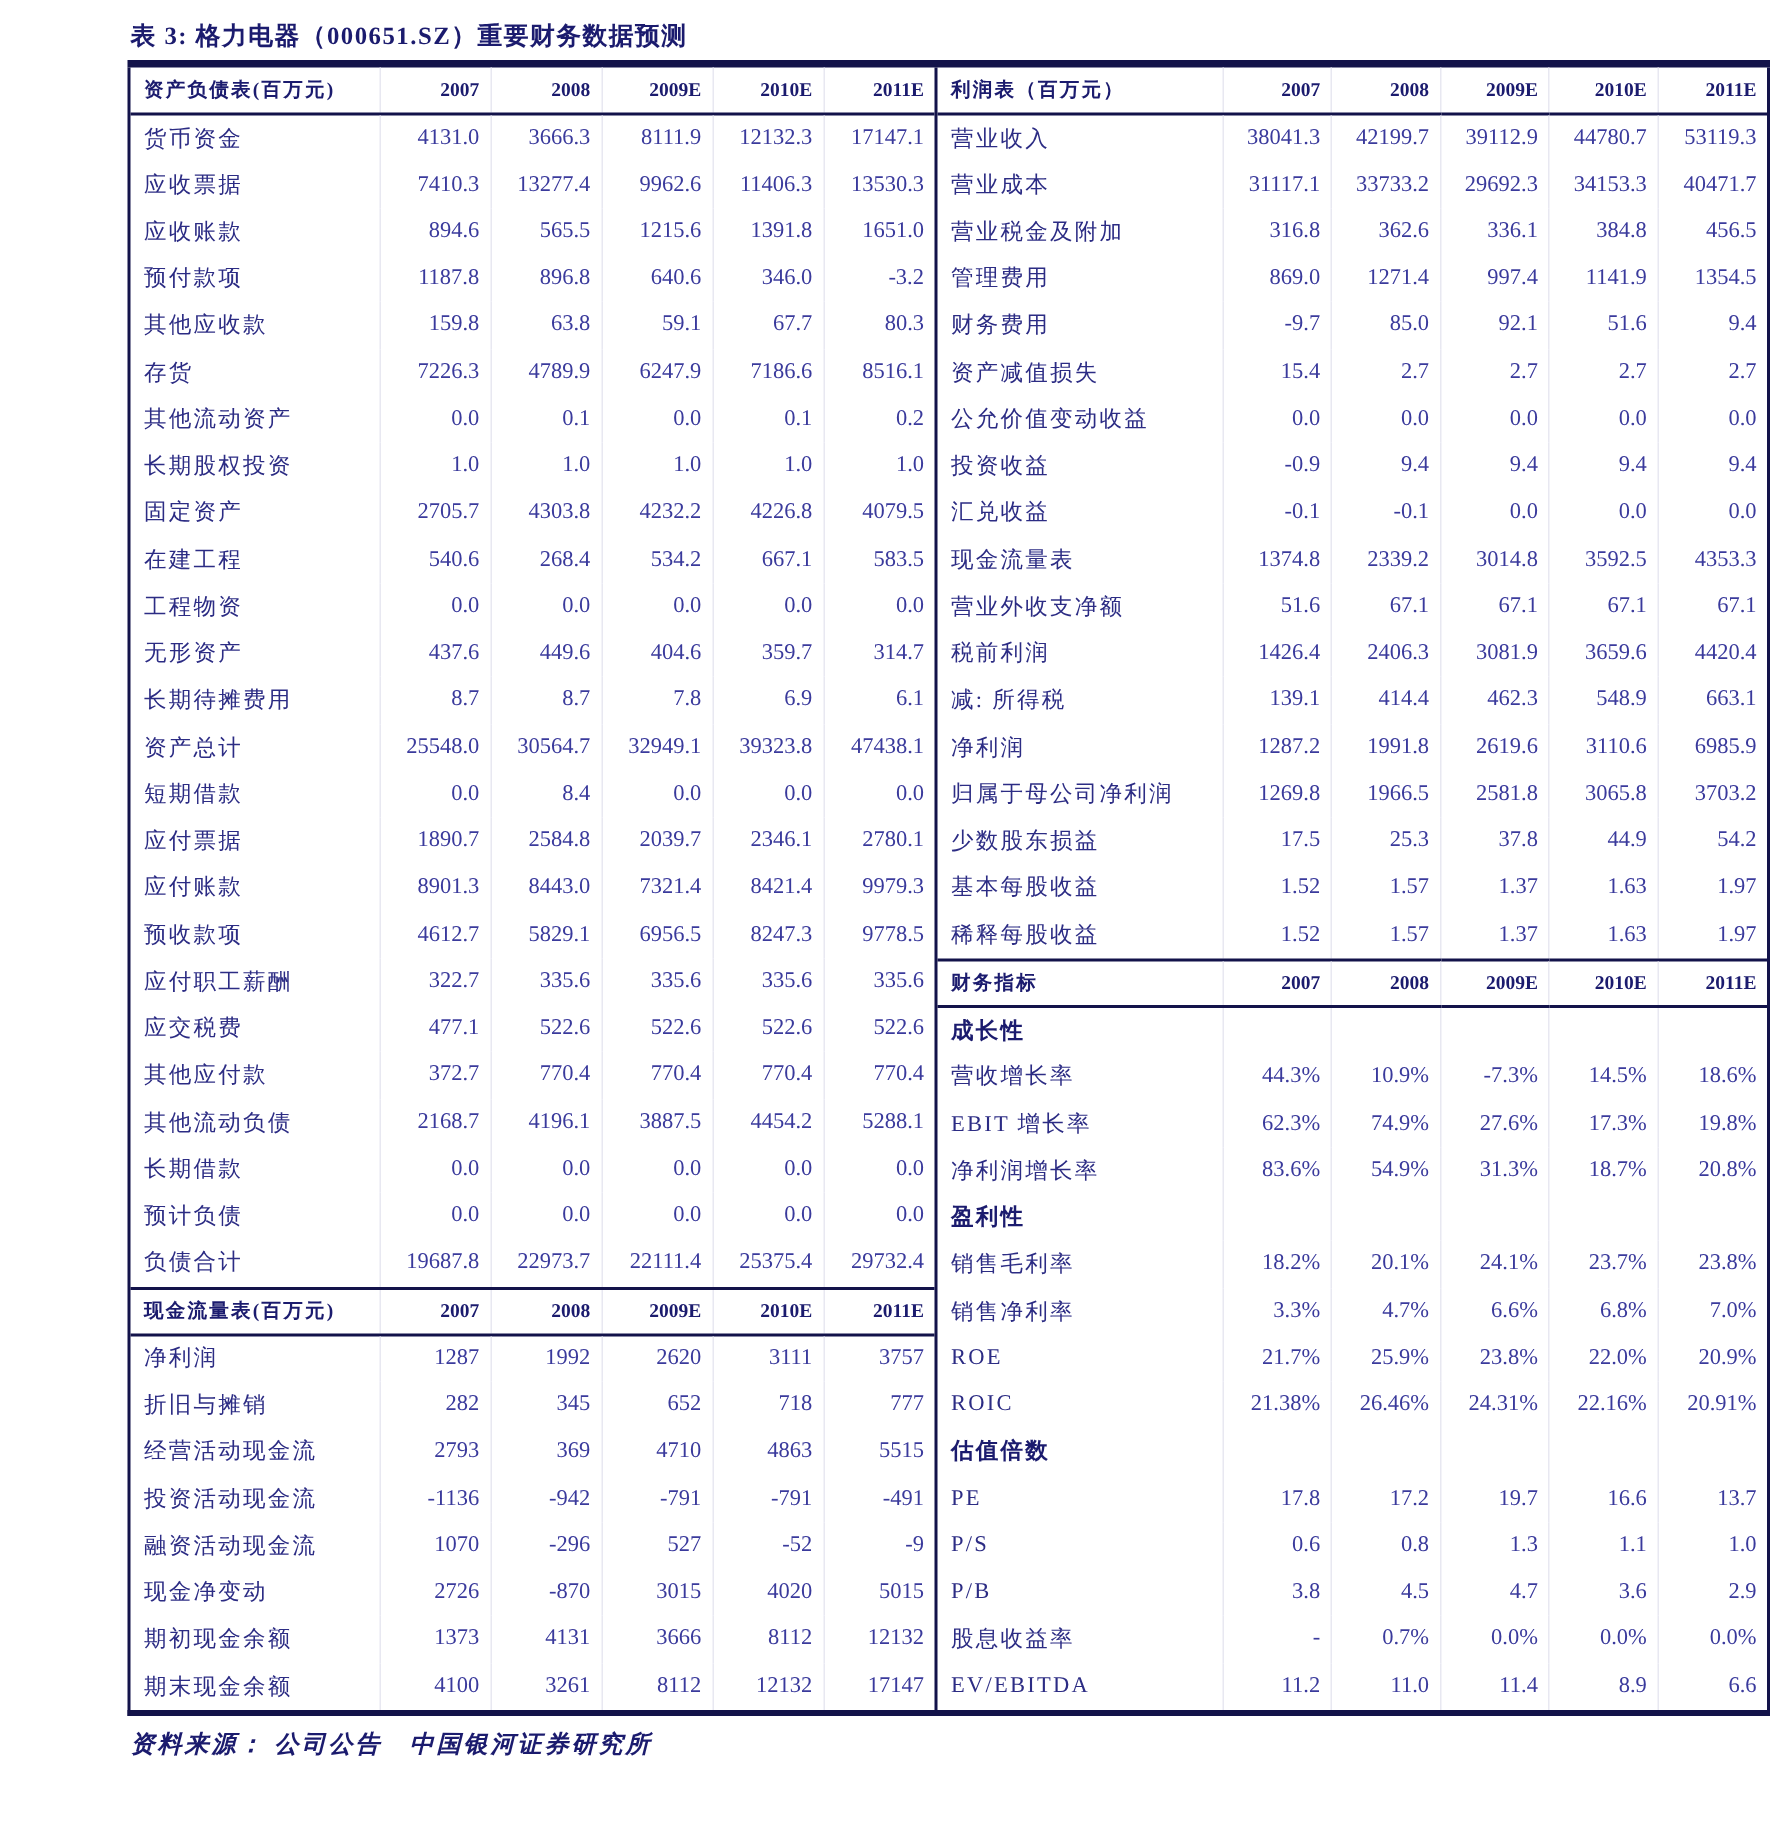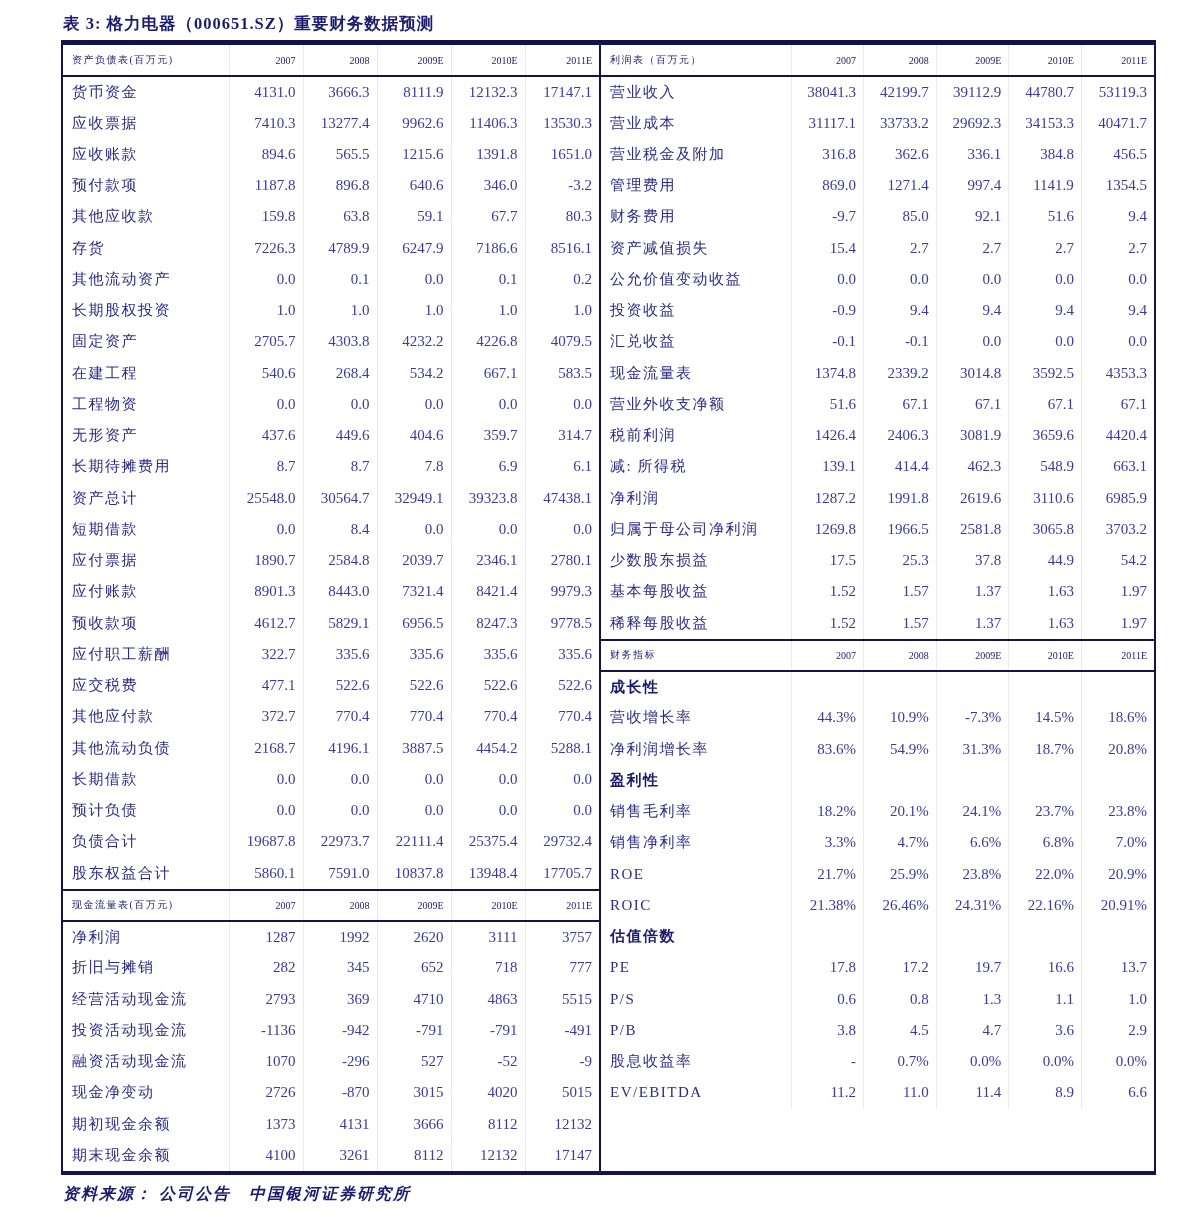--- a/index.html
+++ b/index.html
@@ -1,35 +1,35 @@
 <!DOCTYPE html>
 <html style="--border: #13134a; --header: #1b1b6e; --label: #2c2c84; --value: #3a3a9c;"><head>
 <meta charset="utf-8">
 <style>
   :root{
     --border:#13134a; --header:#1b1b6e; --label:#2c2c84; --value:#3a3a9c; --faint:#e8e8f1;
   }
   *{box-sizing:border-box; margin:0; padding:0;}
   body{background:#ffffff; width:1191px; height:1223px; overflow:hidden;
        font-family:"Liberation Serif","DejaVu Serif",serif;}
-  .doc{margin-left:61px; width:1095px; padding-top:13px;}
+  .doc{margin-left:85px; width:1095px; padding-top:13px;}
   .title-block{border-bottom:5px solid var(--border); padding:0 0 5px 2px;}
   .title-block .t{font-size:16.5px; font-weight:bold; color:var(--header); letter-spacing:1px;}
   .tables-wrap{display:flex; border-left:2px solid var(--border); border-right:2px solid var(--border);
                border-bottom:4px solid var(--border);}
   .col-left{width:536px;}
   .mid-divider{width:2px; background:var(--border); flex:none;}
   .col-right{flex:1;}
   table{border-collapse:collapse; width:100%; table-layout:fixed;}
   th,td{height:31.25px; padding:0; font-size:15px; vertical-align:middle; overflow:hidden; white-space:nowrap;}
   .lbl{text-align:left; padding-left:9px; letter-spacing:1.5px;}
   .num{text-align:right; padding-right:7px; border-left:1px solid var(--faint);}
   .col-left .lbl{width:166px;}
   .col-right .lbl{width:190px;}
-  thead th{border-bottom:2px solid var(--border); color:var(--header); font-weight:normal; font-size:10px;}
+  thead th{border-bottom:2px solid var(--border); color:var(--header); font-weight:bold; font-size:13px;}
   table.sub thead th{border-top:2px solid var(--border);}
   tbody td.lbl{color:var(--label);}
   tbody td.num{color:var(--value);}
   tbody tr.section td{font-weight:bold; color:var(--header);}
   td.indent{padding-left:26px;}
   .source{margin:9px 0 0 2px; font-size:16px; font-weight:bold; font-style:italic;
           color:var(--header); letter-spacing:2px;}
 </style>
 </head>
 <body>
@@ -246,28 +246,20 @@
               <td class="num">0.0</td>
             </tr>
             <tr>
               <td class="lbl">负债合计</td>
               <td class="num">19687.8</td>
               <td class="num">22973.7</td>
               <td class="num">22111.4</td>
               <td class="num">25375.4</td>
               <td class="num">29732.4</td>
             </tr>
-            <tr>
-              <td class="lbl">股东权益合计</td>
-              <td class="num">5860.1</td>
-              <td class="num">7591.0</td>
-              <td class="num">10837.8</td>
-              <td class="num">13948.4</td>
-              <td class="num">17705.7</td>
-            </tr>
           </tbody>
         </table>
       <table class="sub">
           <thead>
             <tr>
               <th class="lbl">现金流量表(百万元)</th>
               <th class="num">2007</th>
               <th class="num">2008</th>
               <th class="num">2009E</th>
               <th class="num">2010E</th>
@@ -522,20 +514,28 @@
               <td class="num"></td>
               <td class="num"></td>
             </tr>
             <tr>
               <td class="lbl">营收增长率</td>
               <td class="num">44.3%</td>
               <td class="num">10.9%</td>
               <td class="num">-7.3%</td>
               <td class="num">14.5%</td>
               <td class="num">18.6%</td>
+            </tr>
+            <tr>
+              <td class="lbl">EBIT 增长率</td>
+              <td class="num">62.3%</td>
+              <td class="num">74.9%</td>
+              <td class="num">27.6%</td>
+              <td class="num">17.3%</td>
+              <td class="num">19.8%</td>
             </tr>
             <tr>
               <td class="lbl">净利润增长率</td>
               <td class="num">83.6%</td>
               <td class="num">54.9%</td>
               <td class="num">31.3%</td>
               <td class="num">18.7%</td>
               <td class="num">20.8%</td>
             </tr>
             <tr class="section">

